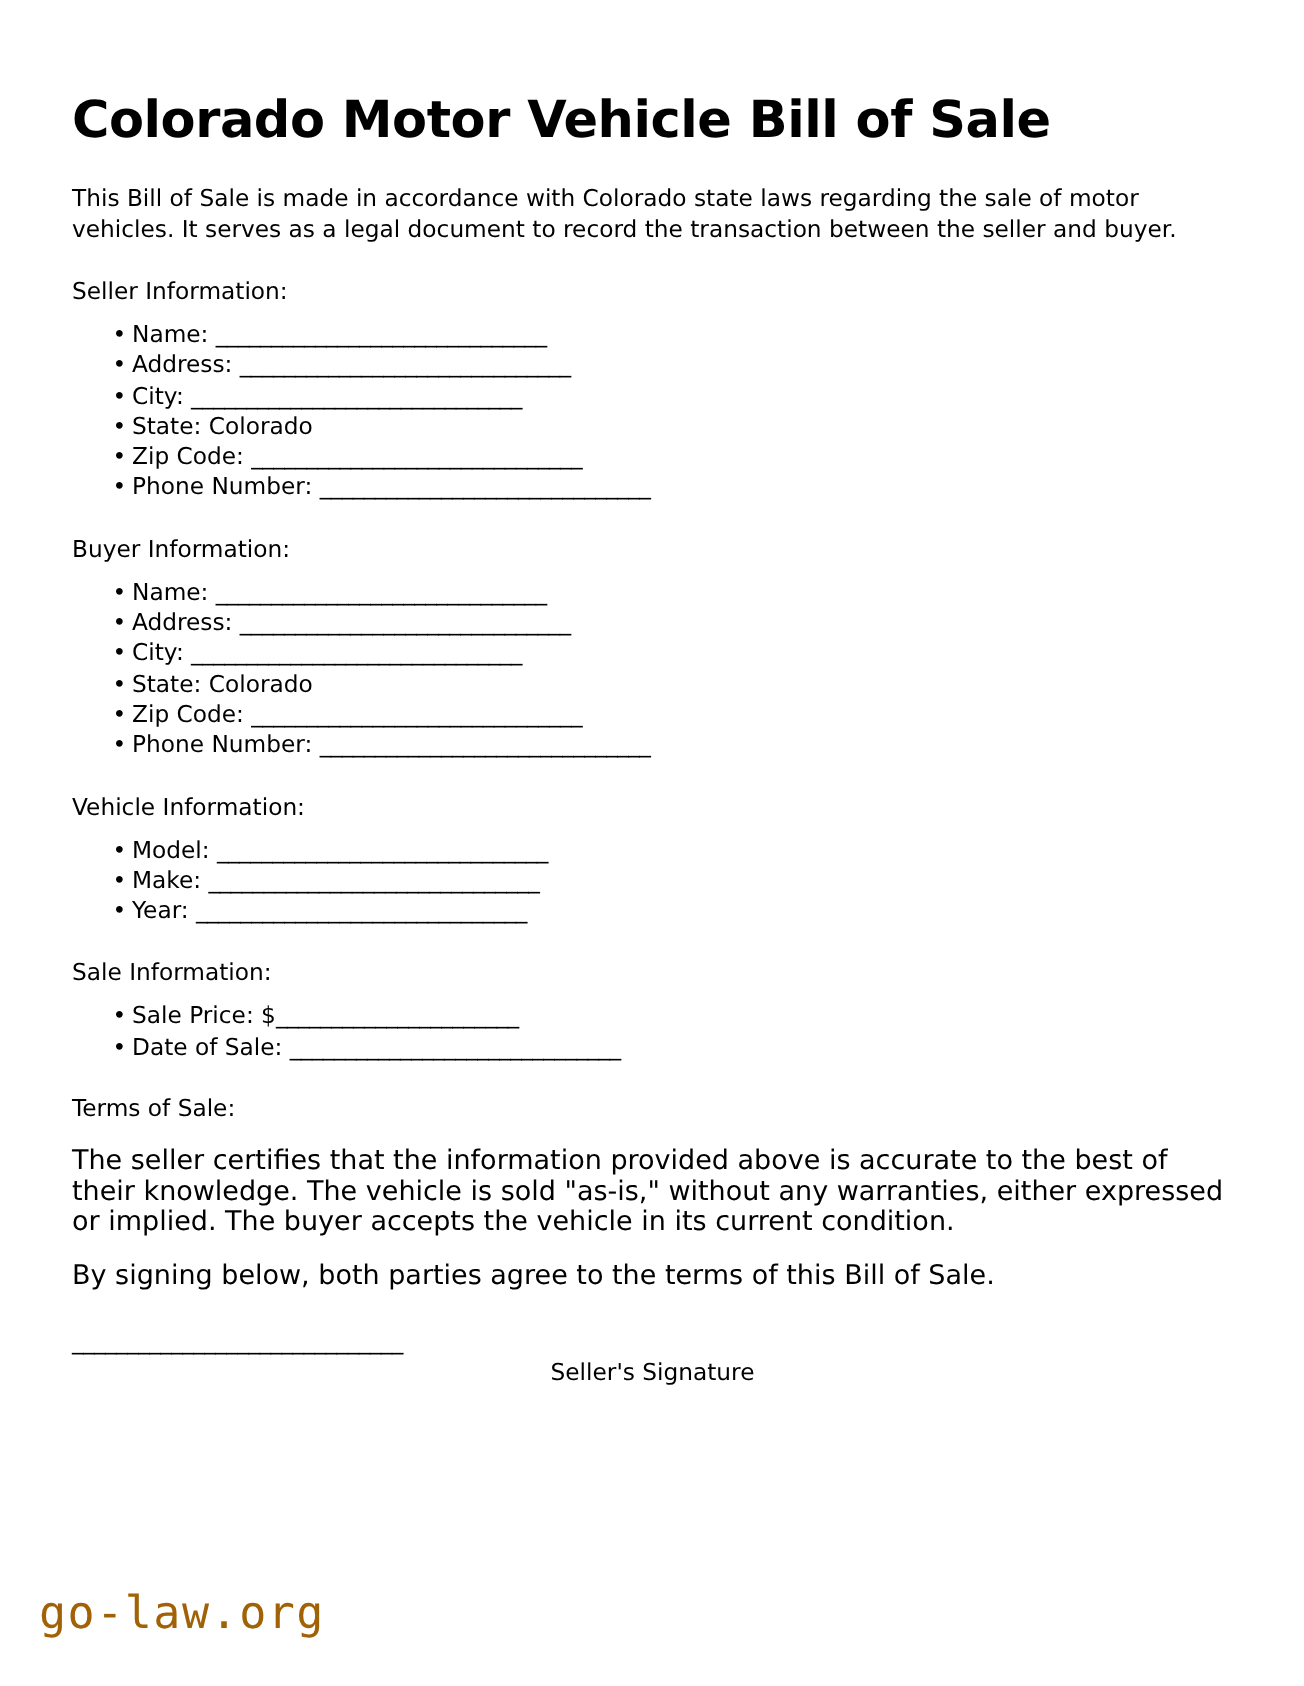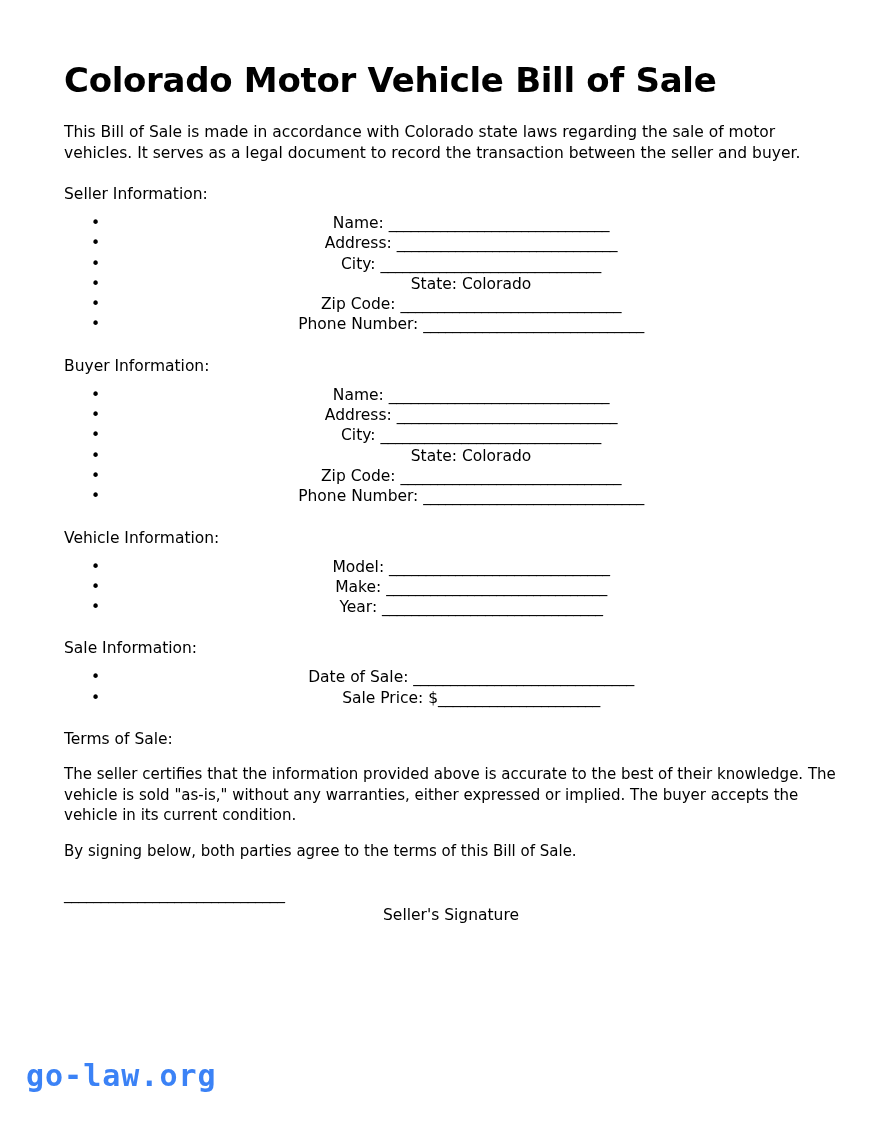--- a/index.html
+++ b/index.html
@@ -21,21 +21,20 @@
     top: 0;
     width: 869px;
     height: 1124px;
     background: #ffffff;
   }
   .content {
     position: absolute;
     left: 48px;
     top: 0;
     width: 774px;
-    margin-left: 16px;
   }
   .doc-title {
     font-size: 34px;
     font-weight: bold;
     letter-spacing: -0.3px;
     margin: 0;
     padding-top: 58px;
     line-height: 44px;
   }
   .intro {
@@ -49,40 +48,39 @@
     font-size: 15.5px;
     font-weight: normal;
     margin: 0;
     padding-top: 21px;
     line-height: 20px;
   }
   ul.field-list {
     list-style: none;
     margin: 0;
     padding: 9px 0 0 0;
-    text-align: center;
   }
   ul.field-list li {
     position: relative;
     font-size: 15.5px;
     line-height: 20.3px;
     padding-left: 40px;
     white-space: nowrap;
   }
   ul.field-list li::before {
     content: "\2022";
     position: absolute;
     left: 27px;
     top: 0;
   }
   .blank {
     letter-spacing: -0.4px;
   }
   .para {
-    font-size: 15px;
+    font-size: 18px;
     line-height: 20.5px;
     margin: 0;
     padding-top: 15px;
     width: 772px;
   }
   .sig-block {
     padding-top: 25px;
   }
   .sig-rule {
     font-size: 15.5px;
@@ -96,22 +94,21 @@
     padding-top: 3px;
     text-align: center;
   }
   .watermark {
     position: absolute;
     left: 26px;
     top: 1058px;
     font-family: "DejaVu Sans Mono", monospace;
     font-size: 30px;
     letter-spacing: 1px;
-    color: #3b82f6;
-    font-weight: bold;
+    color: #a16207;
   }
 </style>
 </head>
 <body>
 
 <div class="page">
   <div class="content">
 
     <h1 class="doc-title">Colorado Motor Vehicle Bill of Sale</h1>
 
@@ -139,22 +136,22 @@
 
     <h2 class="section-heading">Vehicle Information:</h2>
     <ul class="field-list">
       <li><span>Model: </span><span class="blank">______________________________</span></li>
       <li><span>Make: </span><span class="blank">______________________________</span></li>
       <li><span>Year: </span><span class="blank">______________________________</span></li>
     </ul>
 
     <h2 class="section-heading">Sale Information:</h2>
     <ul class="field-list">
+      <li><span>Sale Price: $</span><span class="blank">______________________</span></li>
       <li><span>Date of Sale: </span><span class="blank">______________________________</span></li>
-      <li><span>Sale Price: $</span><span class="blank">______________________</span></li>
     </ul>
 
     <h2 class="section-heading">Terms of Sale:</h2>
     <p class="para">The seller certifies that the information provided above is accurate to the best of their knowledge. The vehicle is sold "as-is," without any warranties, either expressed or implied. The buyer accepts the vehicle in its current condition.</p>
 
     <p class="para">By signing below, both parties agree to the terms of this Bill of Sale.</p>
 
     <div class="sig-block">
       <div class="sig-rule">______________________________</div>
       <div class="sig-label">Seller's Signature</div>

